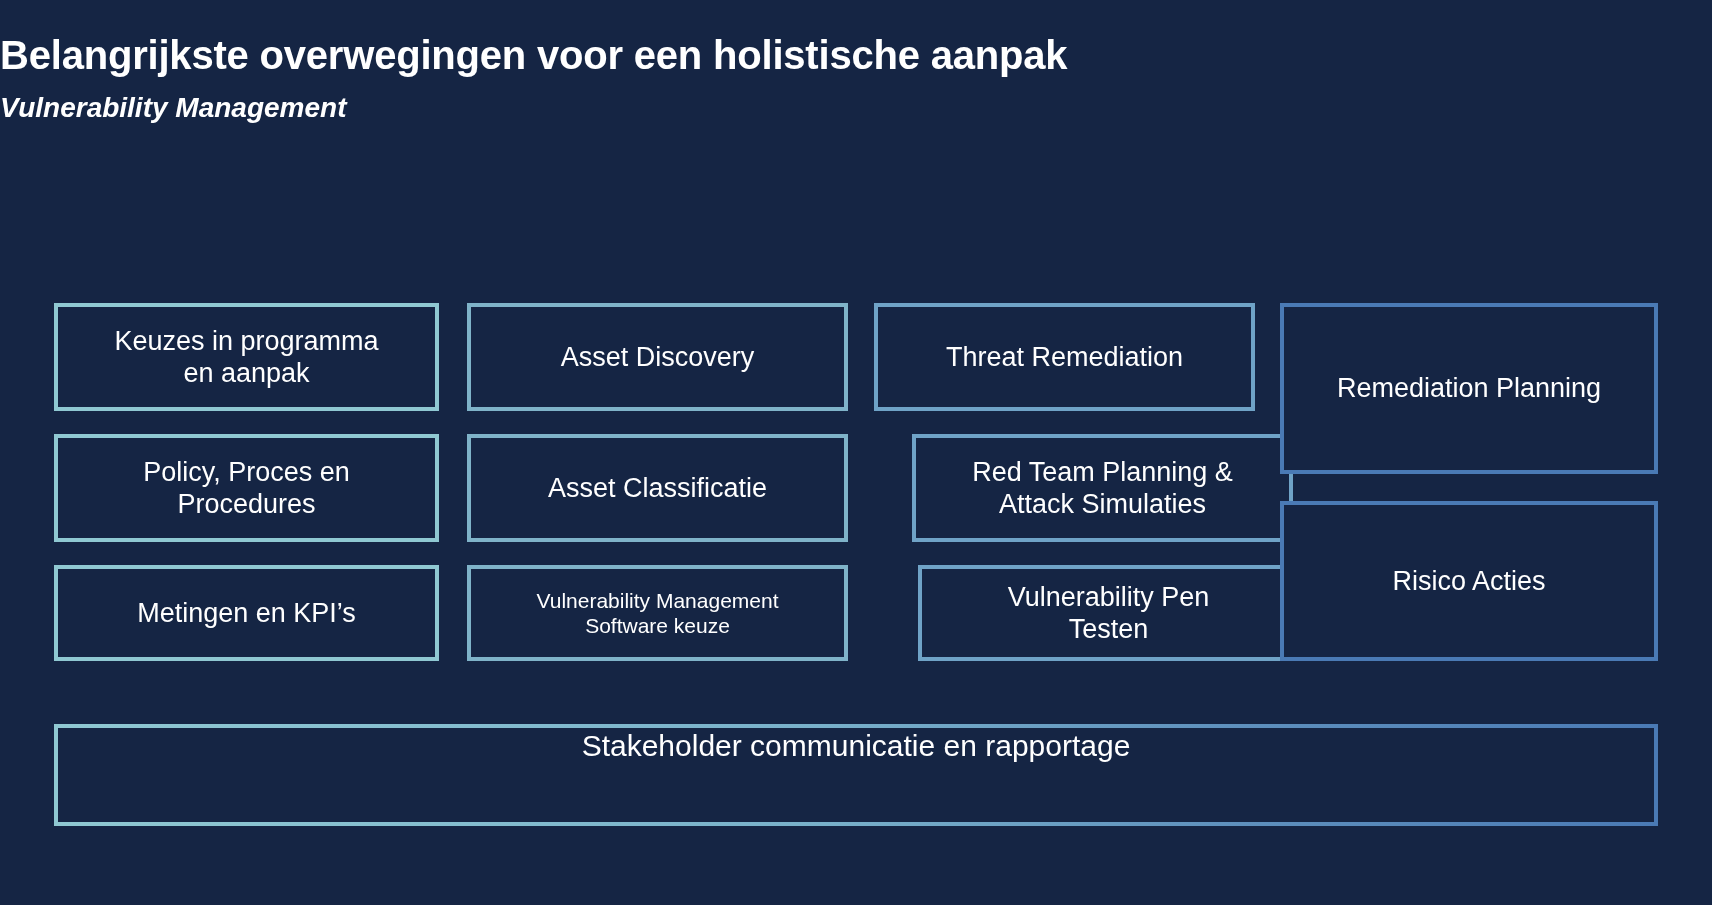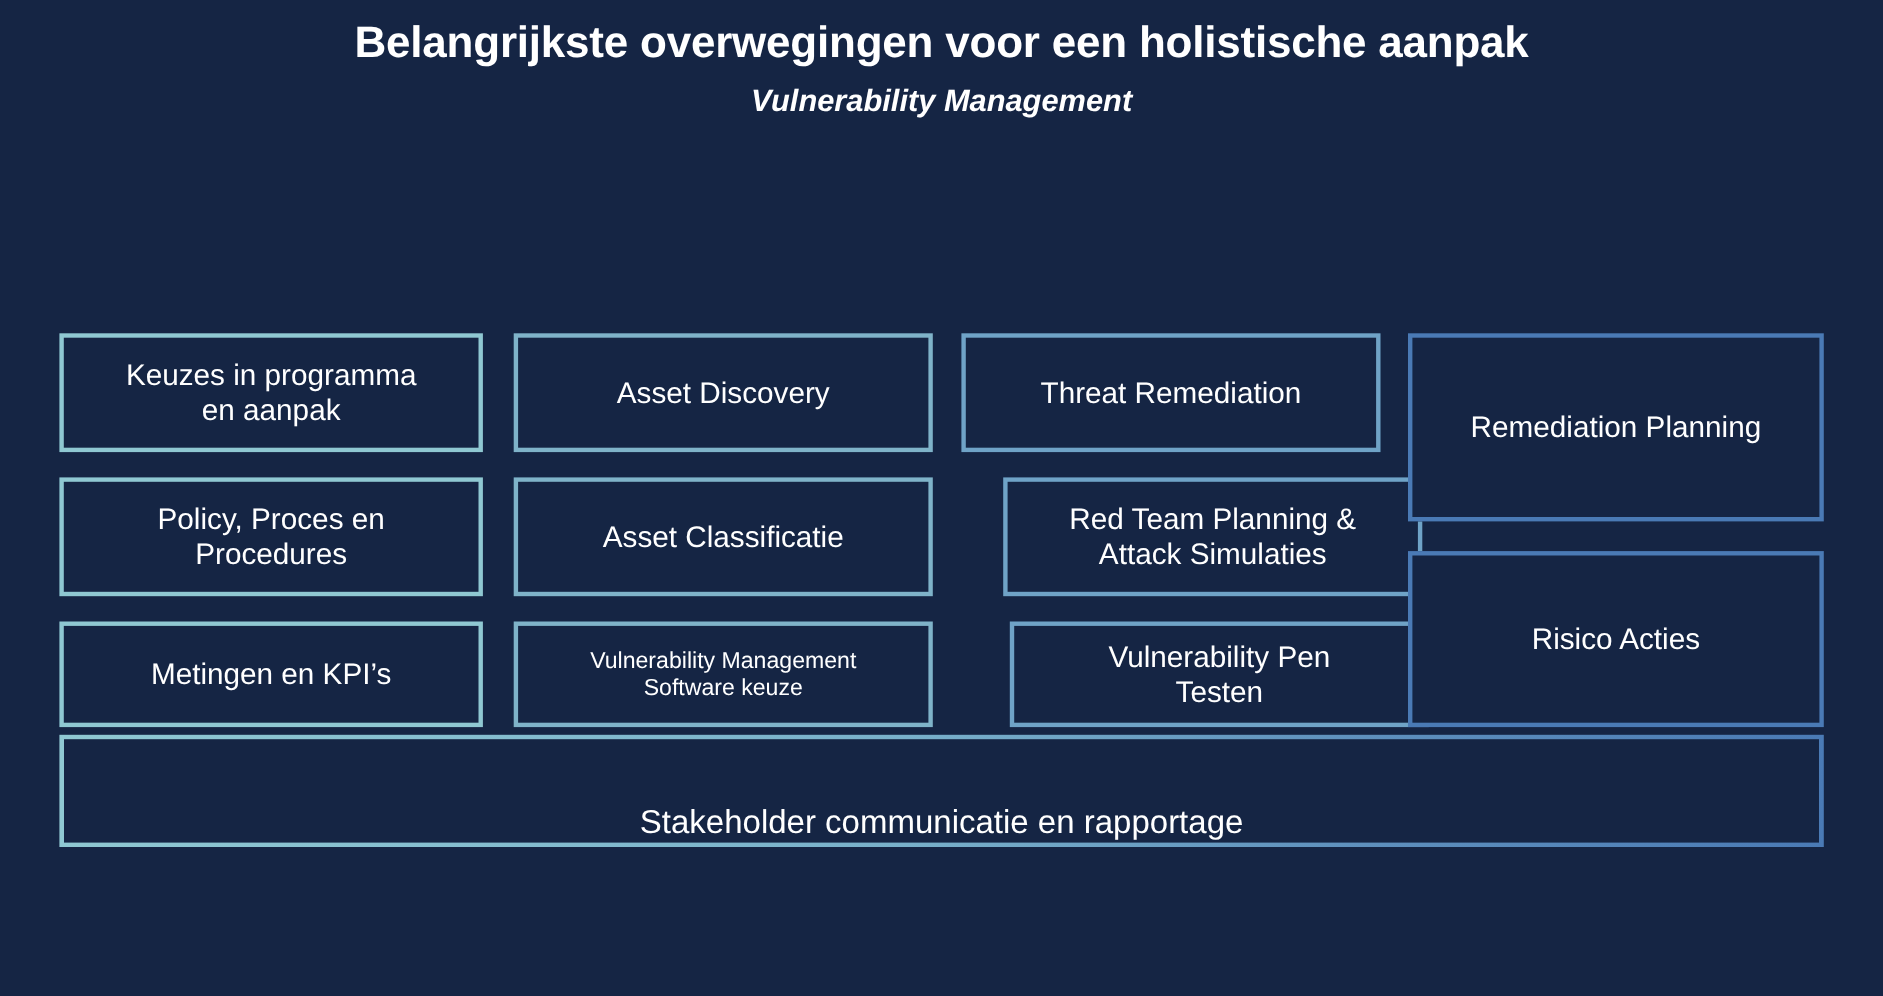--- a/index.html
+++ b/index.html
@@ -18,23 +18,22 @@
     position: relative;
     width: 1712px;
     height: 905px;
     background: #152544;
   }
 
   
   #title-block {
     position: absolute;
     left: 0;
-    top: 16px;
+    top: 32px;
     width: 1712px;
-    text-align: center;
   }
   #page-title {
     font-size: 40px;
     font-weight: bold;
     color: #ffffff;
     letter-spacing: -0.2px;
     line-height: 1.15;
   }
   #page-subtitle {
     margin-top: 14px;
@@ -133,30 +132,30 @@
   .row-3 { top: 262px; height: 96px; }
 
   
   .r4-1 { top: 0px;   height: 171px; }
   .r4-2 { top: 198px; height: 160px; }
 
   
   #bottom-bar {
     position: absolute;
     left: 54px;
-    top: 668px;
+    top: 724px;
     width: 1604px;
     height: 102px;
     box-sizing: border-box;
     background:
       linear-gradient(#152544, #152544) padding-box,
       linear-gradient(to right, #8fc8d2 0%, #86bfd0 22%, #78b0ca 48%, #5e90bd 74%, #4a7ab5 100%) border-box;
     border: 4px solid transparent;
     display: flex;
-    align-items: flex-end;
+    align-items: flex-start;
     justify-content: center;
     color: #ffffff;
   }
   #bottom-bar-text {
     font-size: 30px;
     line-height: 1.2;
   }
 </style>
 </head>
 <body>

